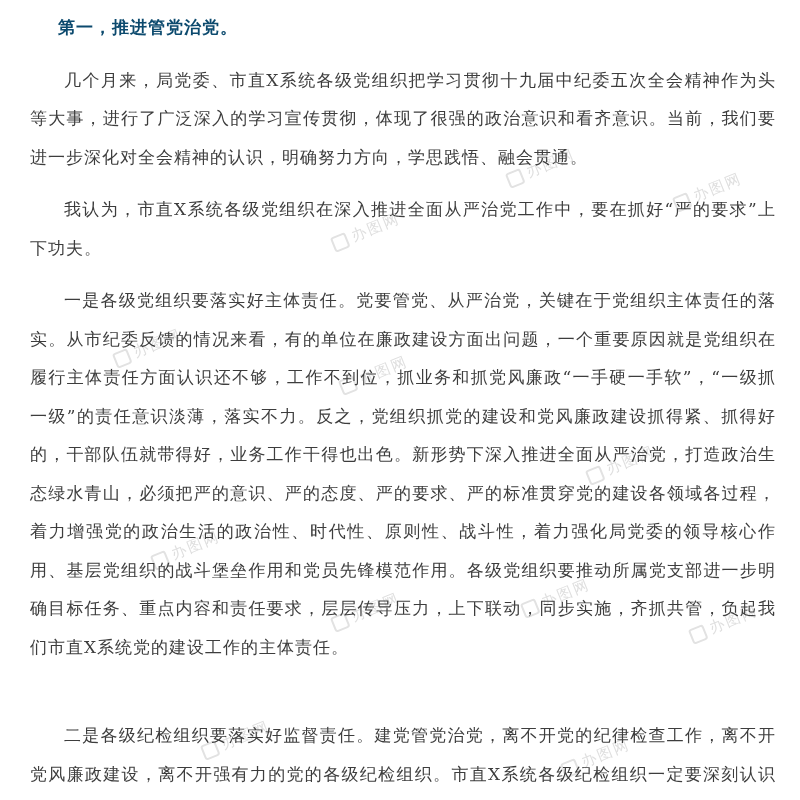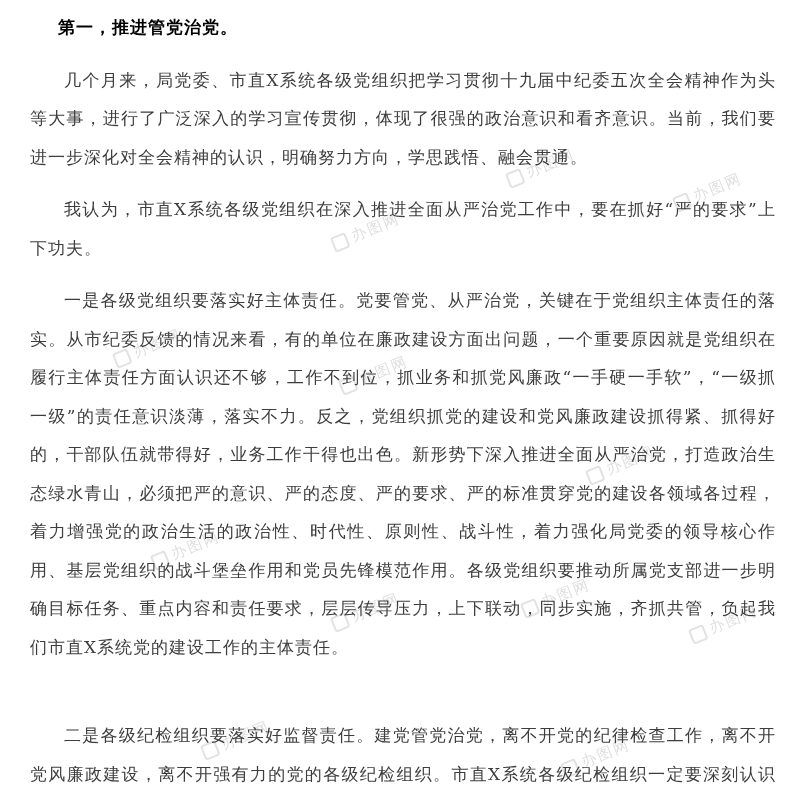--- a/index.html
+++ b/index.html
@@ -46,21 +46,21 @@
     padding: 8px 24px 0 24px;
     color: #3d3d3d;
     font-size: 17px;
     letter-spacing: 1px;
     line-height: 38.5px;
   }
   .heading {
     margin: 0;
     text-indent: 2em;
     font-weight: bold;
-    color: #000000;
+    color: #0c4a6e;
   }
   .para {
     margin: 14px 0 0 6px;
     text-indent: 2em;
     text-align: justify;
   }
   .para-gap {
     margin-top: 50px;
   }
 </style>

